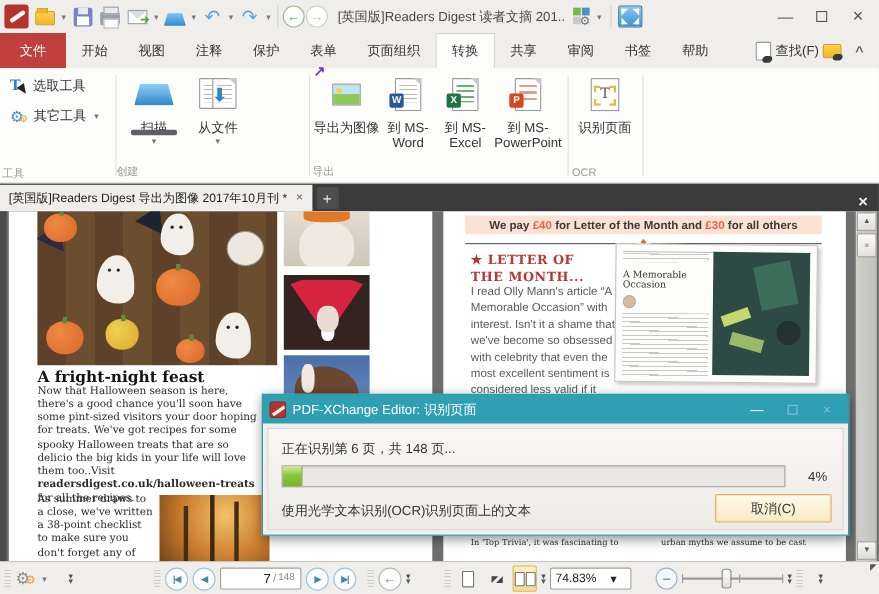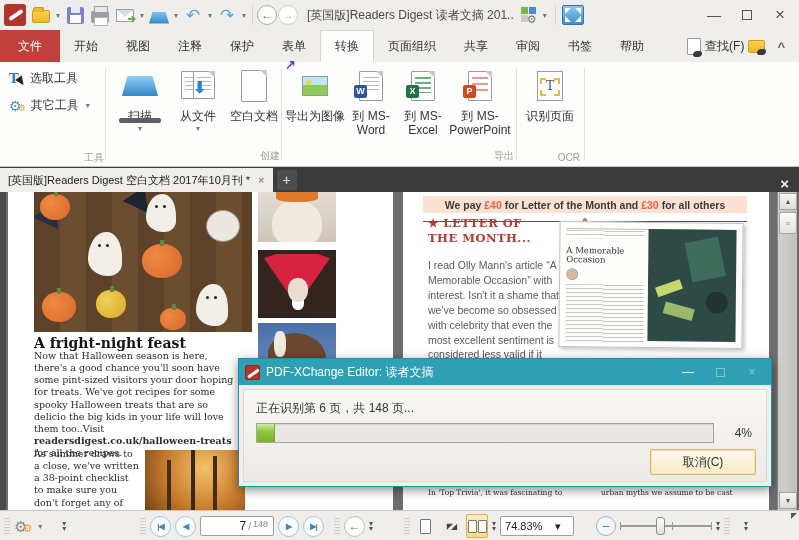--- a/index.html
+++ b/index.html
@@ -52,21 +52,21 @@
   .rtab.file{background:#c0403c;color:#fff;padding:0 18px;}
   .rtab.active{background:#fdfdfc;border:1px solid #d8d5d0;border-bottom:none;}
   .tab-right{margin-left:auto;display:flex;align-items:center;gap:4px;padding-right:6px;}
   .find-doc{width:14px;height:17px;background:#fff;border:1px solid #999;border-radius:1px;position:relative;}
   .find-doc:after,.find-folder:after{content:"";position:absolute;right:-2px;bottom:-2px;width:8px;height:5px;background:#3a3a3a;border-radius:3px;box-shadow:-1px 1px 0 #3a3a3a;}
   .find-folder{width:17px;height:13px;background:linear-gradient(#fbd34d,#f0b42a);border:1px solid #c99b2a;border-radius:2px;position:relative;}
   .collapse{font-size:13px;color:#666;font-weight:bold;padding:0 8px;}
 
   
   .ribbon{position:absolute;left:0;top:62px;width:799px;height:105px;background:#fdfdfc;border-bottom:1px solid #c8c5c0;}
-  .rgroup-label{position:absolute;bottom:3px;left:0;width:100%;text-align:right;font-size:10px;color:#9a9a96;}
+  .rgroup-label{position:absolute;bottom:3px;left:0;width:100%;text-align:left;font-size:10px;color:#9a9a96;}
   .rsep{position:absolute;top:6px;bottom:6px;width:1px;background:#e2dfda;}
   .tools{position:absolute;left:2px;top:2px;width:102px;height:100%;}
   .toolbtn{display:flex;align-items:center;gap:5px;height:25px;padding:0 4px;margin:2px 2px;font-size:12px;border:1px solid transparent;border-radius:2px;}
   .toolbtn.sel{background:linear-gradient(#fdf0c0,#f7da8c);border-color:#d9b457;}
   .hand-ic{width:15px;height:15px;}
   .tsel{position:relative;width:16px;height:15px;}
   .tsel b{color:#2f7fc1;font-family:"DejaVu Serif",serif;font-size:13px;line-height:15px;}
   .tsel i{position:absolute;right:0;bottom:0;width:0;height:0;border-left:4px solid transparent;border-right:4px solid transparent;border-top:9px solid #222;transform:rotate(-35deg);}
   .gear-ic{color:#4a90c8;font-size:14px;line-height:1;}
   .gear-ic em{color:#e0a53c;font-style:normal;font-size:9px;margin-left:-4px;}
@@ -128,21 +128,21 @@
   .ph-autumn{left:137px;top:258px;width:100px;height:62px;background:radial-gradient(circle at 60% 30%,#f2c36a,#c87a2c 55%,#6e4218);}
   .ph-autumn:before{content:"";position:absolute;left:46px;top:0;width:4px;height:62px;background:#3a2714;box-shadow:22px 6px 0 #452e18,-24px 10px 0 #452e18;}
 
   .mag-h{position:absolute;font-family:"DejaVu Serif",serif;font-weight:bold;color:#151515;font-size:14px;}
   .mag-p{position:absolute;font-family:"DejaVu Serif",serif;font-size:9.5px;line-height:1.28;color:#2b2b2b;}
 
   .banner{position:absolute;left:20px;right:22px;top:4px;height:17px;background:#fbe2d2;display:flex;align-items:center;justify-content:center;font-size:10.5px;font-weight:bold;color:#3a3a3a;white-space:pre;}
   .banner .amt{color:#e8614b;}
   .divider{position:absolute;left:20px;right:22px;top:29px;height:1px;background:#555;}
   .divider:after{content:"◆";position:absolute;left:50%;top:-5px;transform:translateX(-50%);font-size:7px;color:#c87a5a;background:#fff;padding:0 4px;}
-  .letter-h{position:absolute;left:25px;top:24px;font-family:"DejaVu Serif",serif;font-weight:bold;font-size:11.5px;color:#b23a32;line-height:1.3;letter-spacing:.5px;}
+  .letter-h{position:absolute;left:25px;top:37px;font-family:"DejaVu Serif",serif;font-weight:bold;font-size:11.5px;color:#b23a32;line-height:1.3;letter-spacing:.5px;}
   .letter-b{position:absolute;left:25px;top:66px;width:138px;font-size:10.5px;line-height:1.42;color:#5a5a5a;}
   .clipping{position:absolute;left:156px;top:30px;width:184px;height:126px;background:#fdfdfb;border:1px solid #c5c2bc;box-shadow:2px 2px 4px rgba(0,0,0,.25);transform:rotate(.6deg);padding:6px;}
   .clip-title{font-family:"DejaVu Serif",serif;font-size:8.5px;color:#333;line-height:1.1;margin-top:8px;}
   .clip-rule{height:1px;background:#bbb;margin-bottom:2px;}
   .clip-lines{height:58px;margin-top:4px;background:repeating-linear-gradient(#c9c7c2 0 1px,transparent 1px 4px);}
   .clip-avatar{width:12px;height:12px;border-radius:50%;background:#d9b99a;border:1px solid #aaa;margin:3px 0;}
   .clip-left{position:absolute;left:6px;top:4px;width:78px;}
   .clip-art{position:absolute;right:6px;top:6px;width:88px;height:112px;background:#2e4a44;overflow:hidden;}
   .clip-art i{position:absolute;background:#c5d86d;}
   .clip-art .a1{left:8px;top:54px;width:26px;height:10px;transform:rotate(-20deg);}
@@ -262,22 +262,22 @@
     <div class="winbtn" style="font-size:17px">×</div>
   </div>
 
   <div class="tabrow">
     <div class="rtab file">文件</div>
     <div class="rtab">开始</div>
     <div class="rtab">视图</div>
     <div class="rtab">注释</div>
     <div class="rtab">保护</div>
     <div class="rtab">表单</div>
+    <div class="rtab">页面组织</div>
     <div class="rtab active">转换</div>
-    <div class="rtab">页面组织</div>
     <div class="rtab">共享</div>
     <div class="rtab">审阅</div>
     <div class="rtab">书签</div>
     <div class="rtab">帮助</div>
     <div class="tab-right">
       <div class="find-doc"></div>
       <span>查找(F)</span>
       <div class="find-folder"></div>
       <div class="collapse">^</div>
     </div>
@@ -316,26 +316,20 @@
             </div>
         <div class="minidoc d2">
               <div class="lines"></div>
             </div>
         <span class="arr">⬇</span>
       </div>
         </div>
       <span>从文件</span>
       <span class="caret">▾</span>
     </div>
-    <div class="bigbtn" style="left:226px">
-      <div class="ic">
-          <div class="minidoc" style="width:26px;height:32px"></div>
-        </div>
-      <span>空白文档</span>
-    </div>
     <div class="rgroup-label" style="left:106px;width:174px">创建</div>
     <div class="rsep" style="left:281px"></div>
 
     <div class="bigbtn" style="left:284px;width:62px">
       <div class="ic">
           <div>
             <span class="img-arrow">↗</span>
             <div class="img-ic"></div>
           </div>
         </div>
@@ -382,21 +376,21 @@
           </div>
         </div>
       <span>识别页面</span>
     </div>
     <div class="rgroup-label" style="left:520px;width:60px">OCR</div>
     <div class="rsep" style="left:584px"></div>
   </div>
 
   <div class="doctabs">
     <div class="dtab">
-      <span>[英国版]Readers Digest 空白文档 2017年10月刊 *</span>
+      <span>[英国版]Readers Digest 导出为图像 2017年10月刊 *</span>
       <span class="x">×</span>
     </div>
     <div class="newtab">+</div>
     <div class="dt-close">×</div>
   </div>
 
   <div class="docarea">
     <div class="doc-edge"></div>
 
     <div class="page pageL">
@@ -452,33 +446,34 @@
     <div class="vscroll">
       <div class="vs-btn" style="top:1px">▲</div>
       <div class="vs-thumb">≡</div>
       <div class="vs-btn" style="bottom:1px">▼</div>
     </div>
   </div>
 
   <div class="dialog">
     <div class="dlg-title">
       <div class="dlg-icon"></div>
-      <span style="flex:1">PDF-XChange Editor: 读者文摘</span>
+      <span style="flex:1">PDF-XChange Editor: 识别页面</span>
       <div class="dlg-btn">—</div>
       <div class="dlg-btn faint">
           <div class="dlg-maxbox"></div>
         </div>
       <div class="dlg-btn faint">×</div>
     </div>
     <div class="dlg-body">
       <div class="dlg-progress-text">正在识别第 6 页，共 148 页...</div>
       <div class="pbar">
         <div class="pfill" style="width:4%;min-width:18px"></div>
       </div>
       <div class="ppct">4%</div>
+      <div class="dlg-desc">使用光学文本识别(OCR)识别页面上的文本</div>
       <div class="cancelbtn">取消(C)</div>
     </div>
   </div>
 
   <div class="statusbar">
     <div class="sb-g" style="left:4px">
       <div class="grip"></div>
       <span class="sb-gears"><span>⚙</span><em>⚙</em></span>
       <span class="caret">▾</span>
       <div class="dblchev" style="margin-left:14px">

